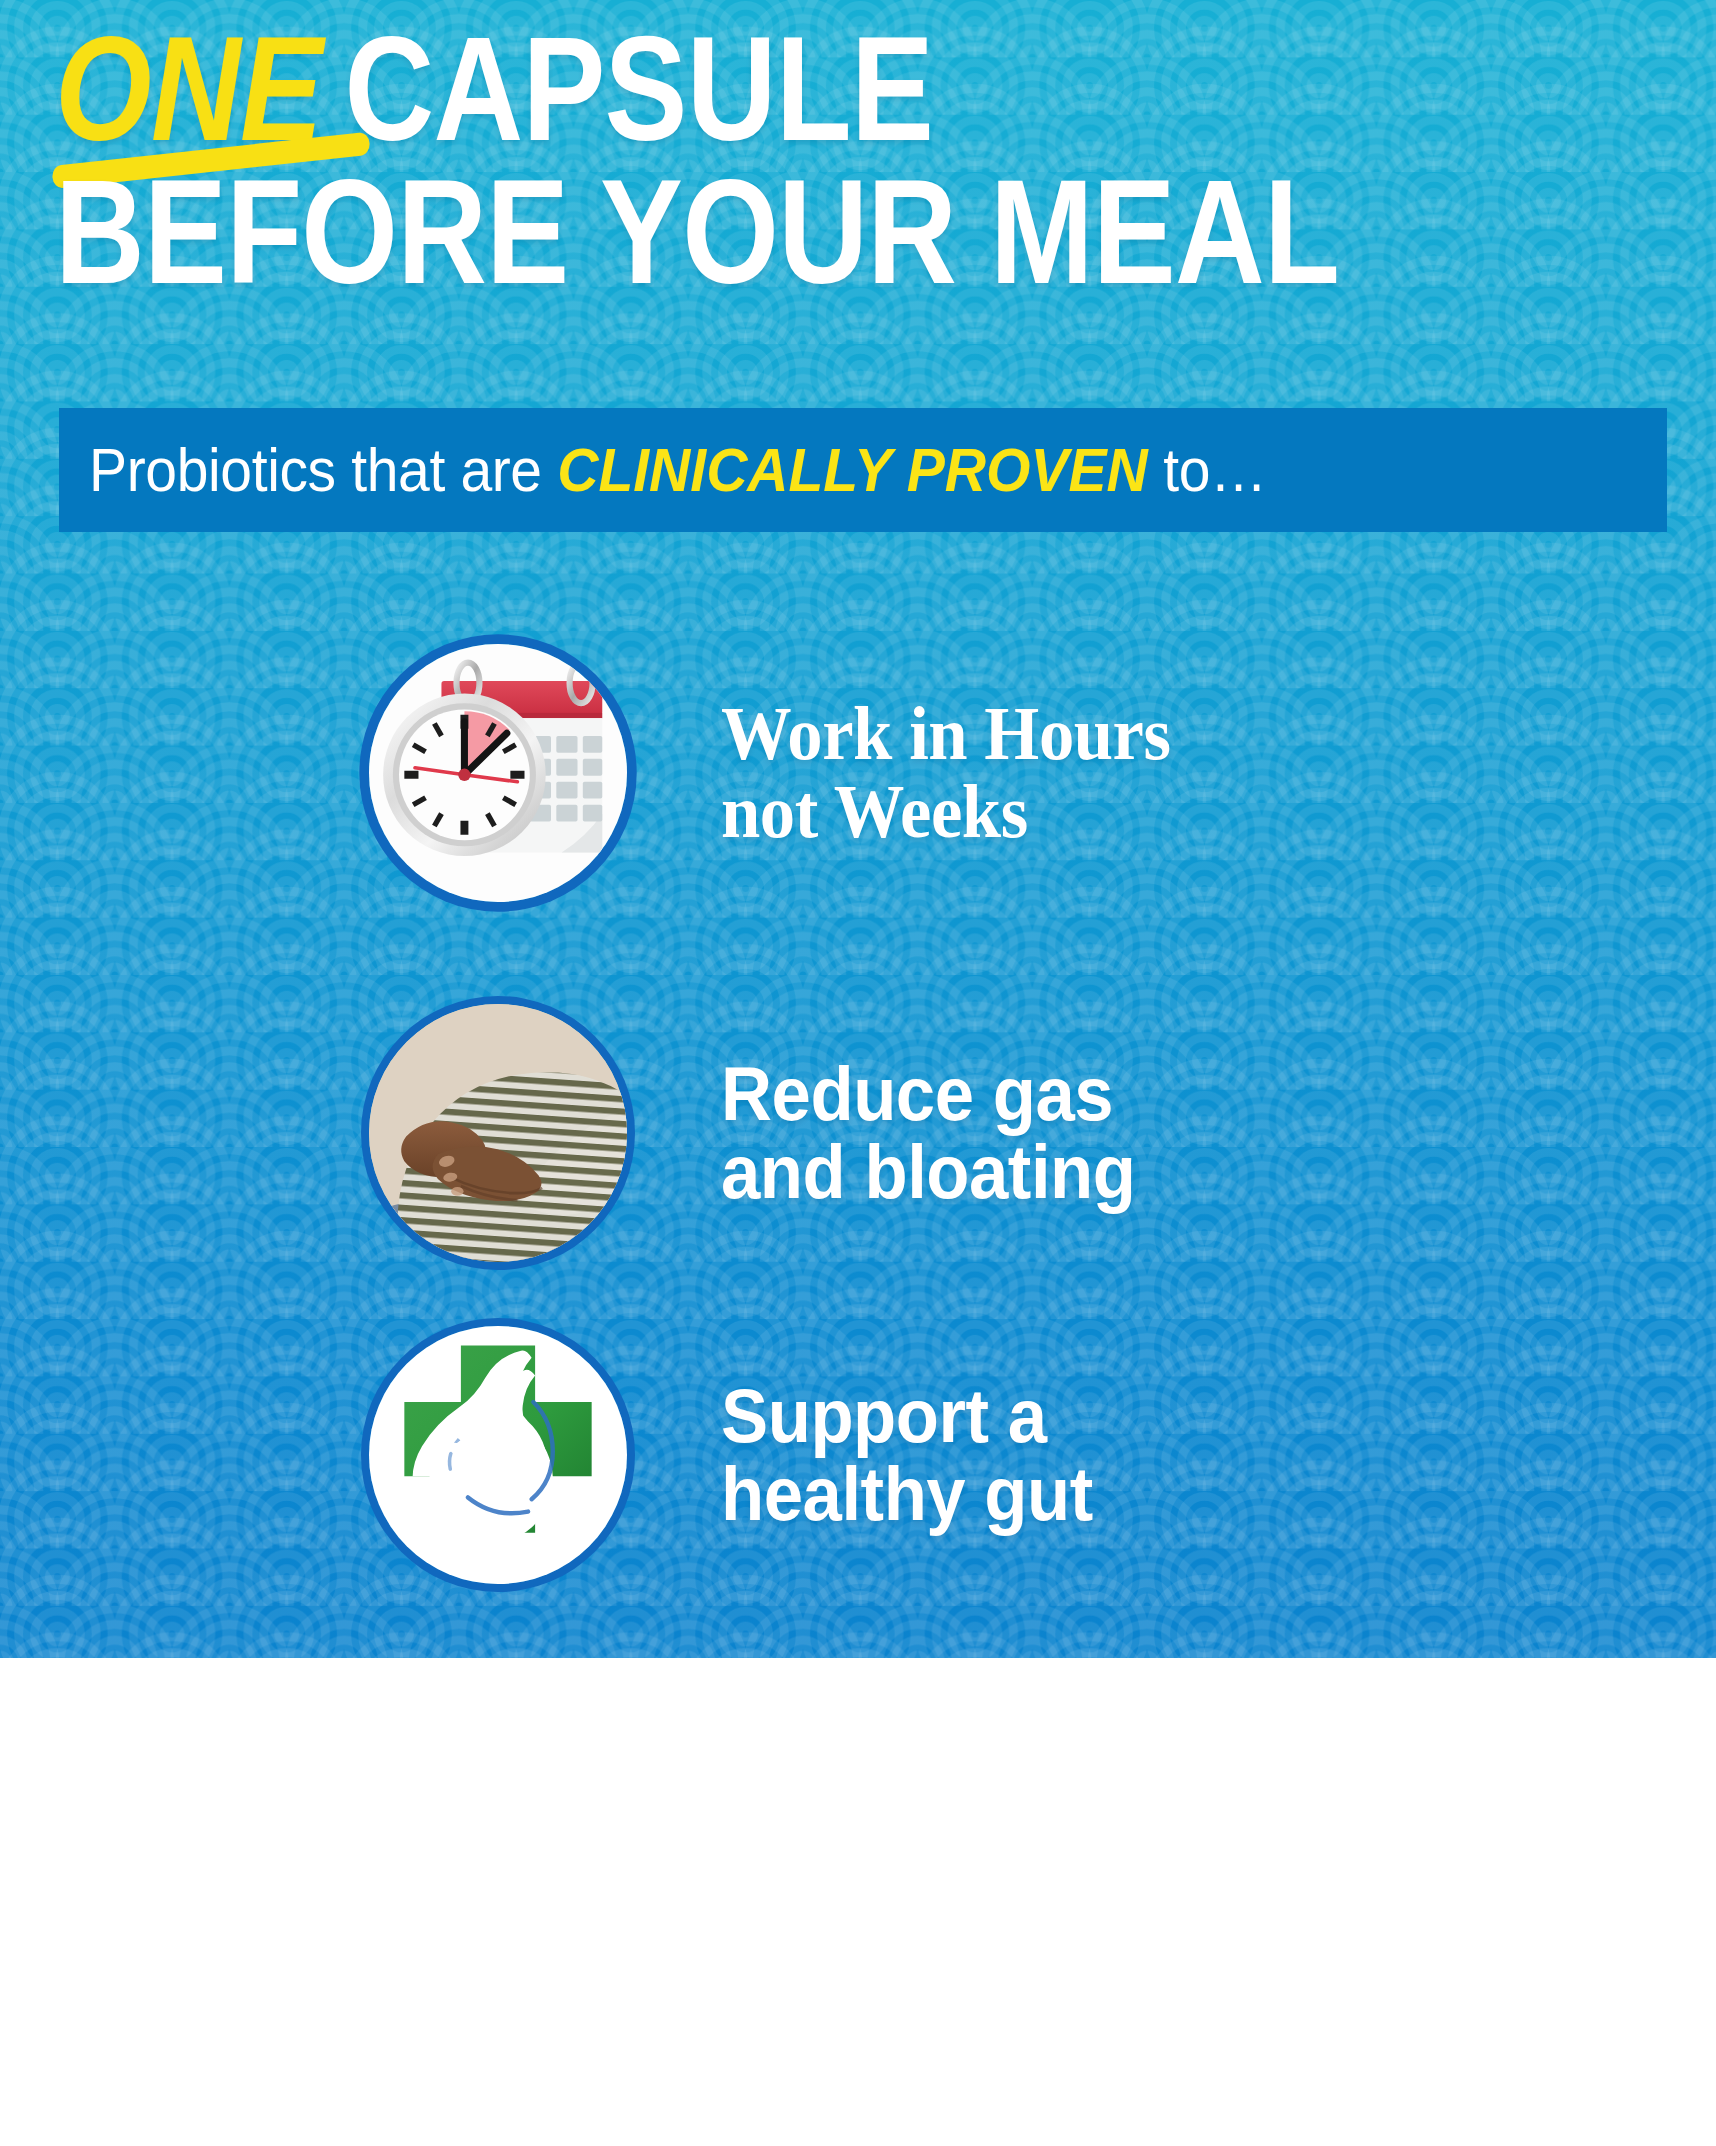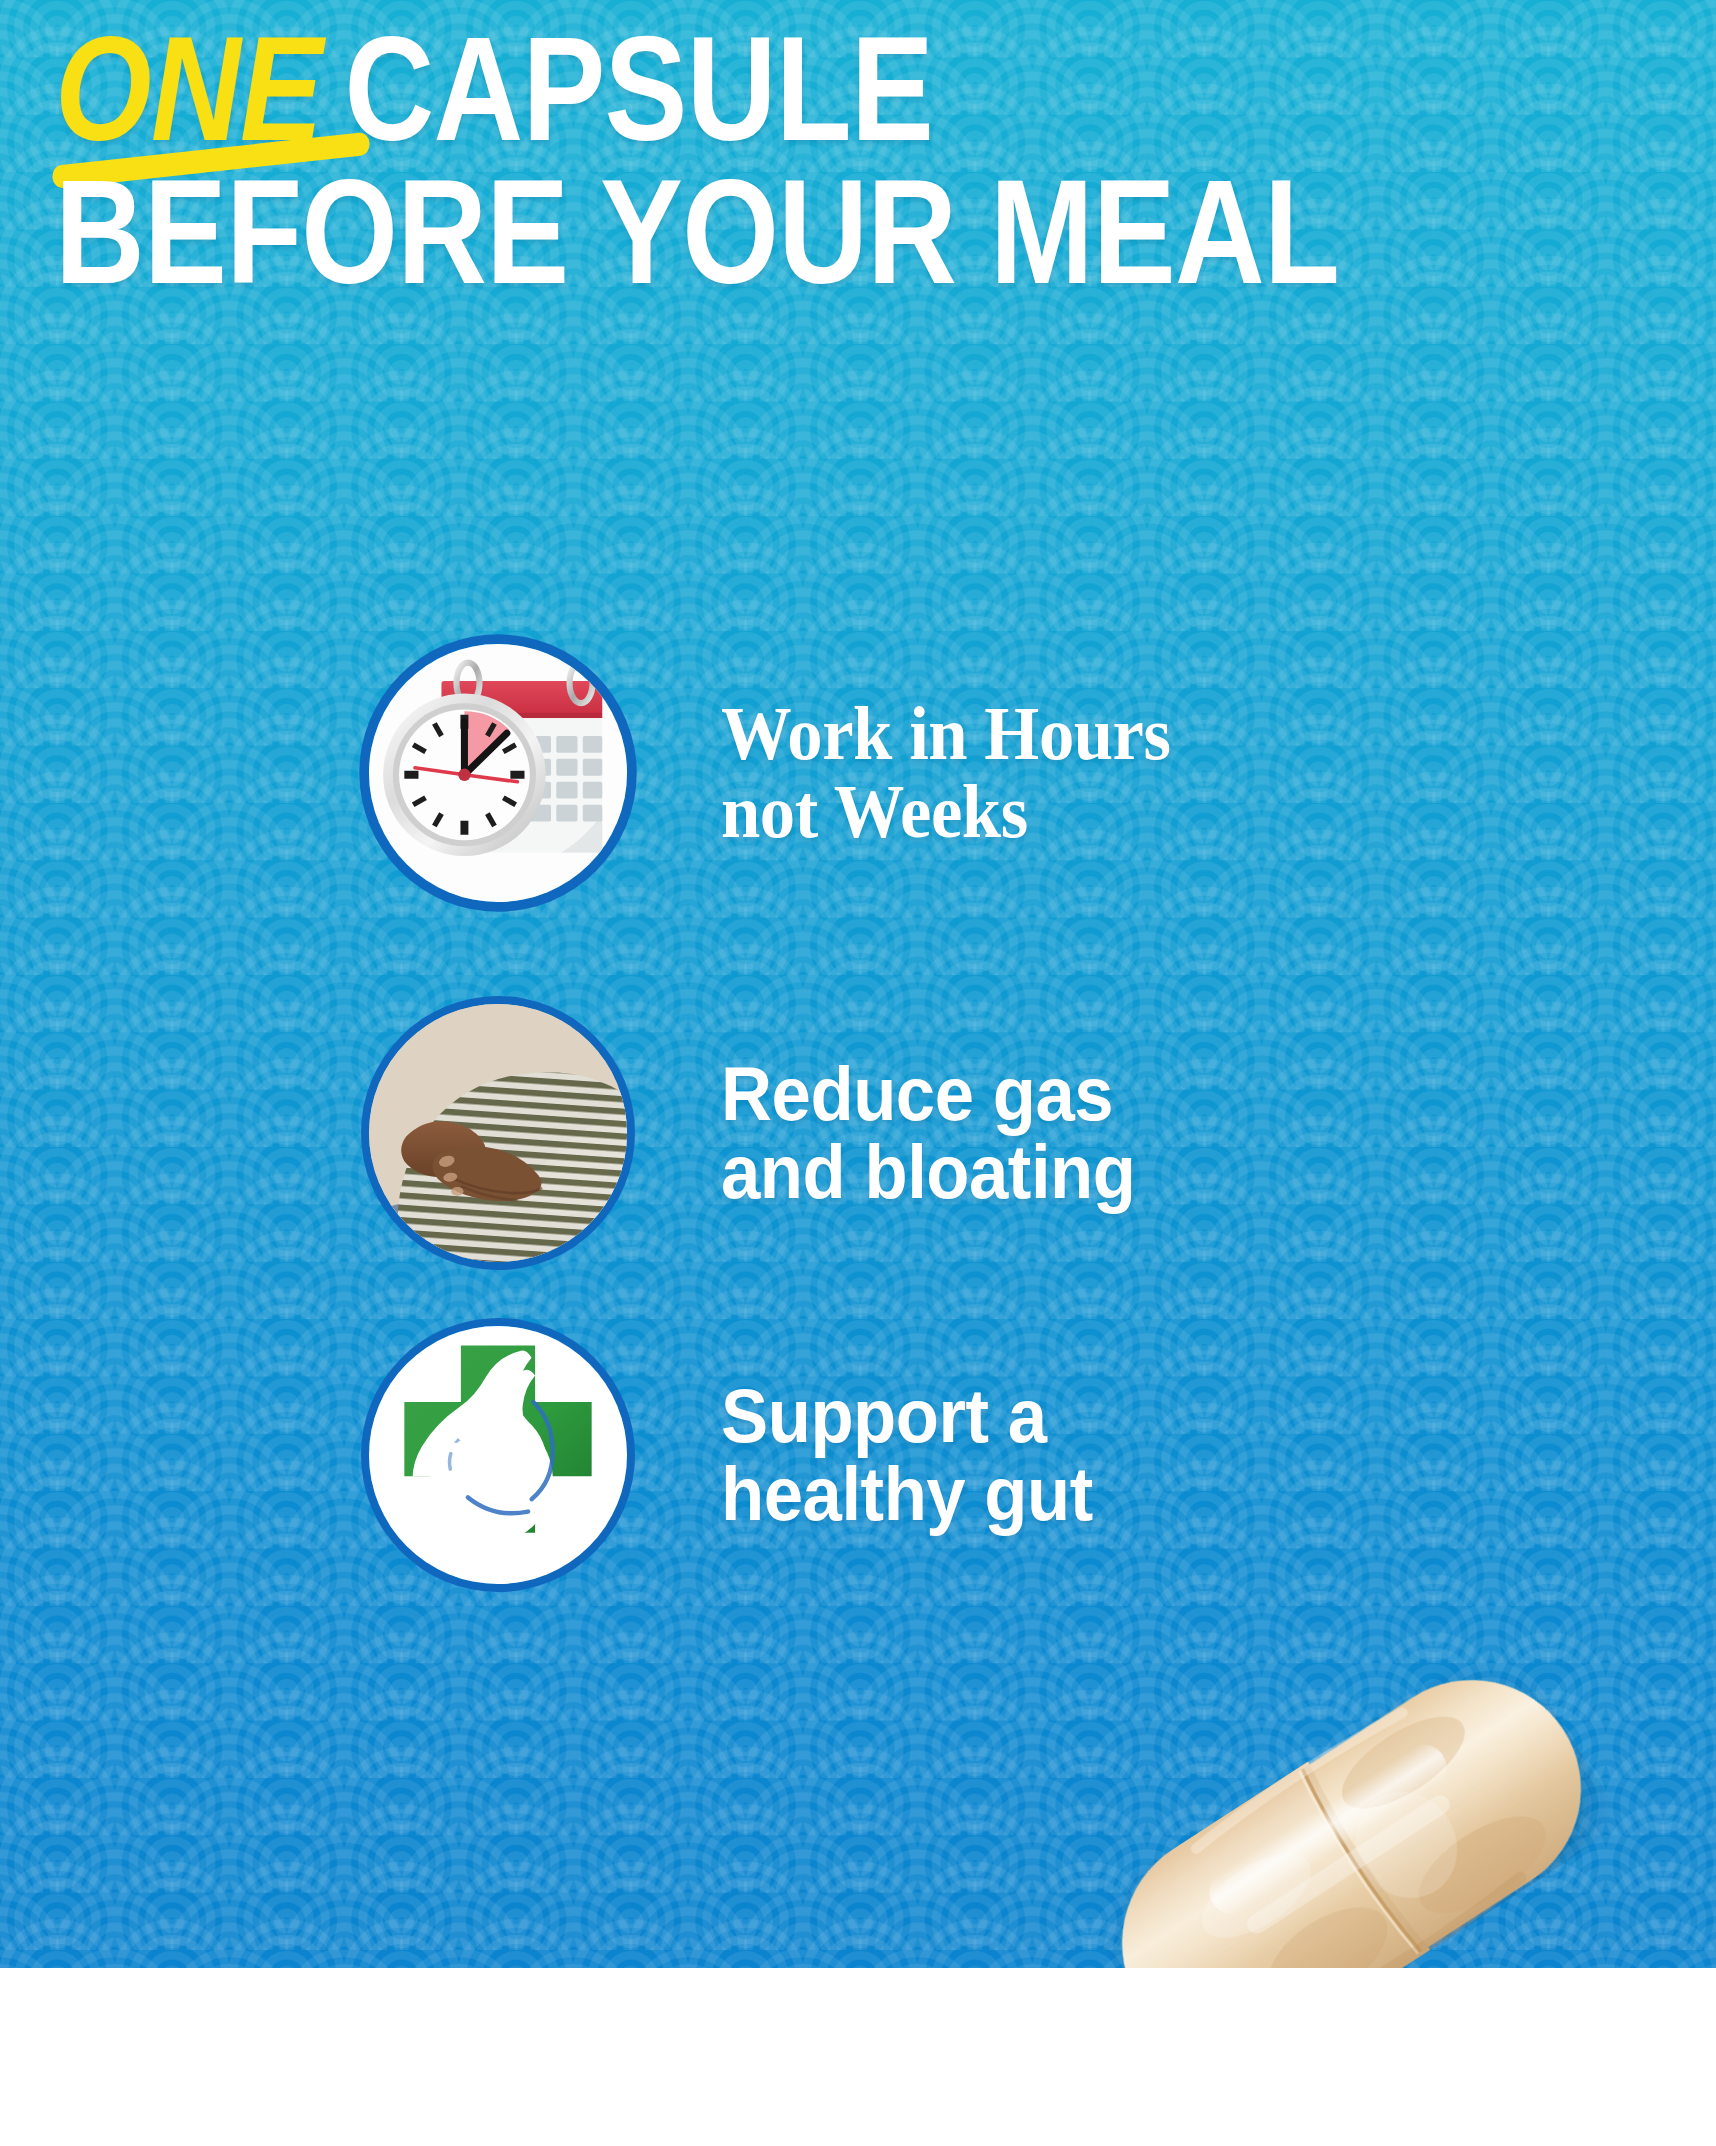--- a/index.html
+++ b/index.html
@@ -4,21 +4,21 @@
 <style>
   html, body {
     margin: 0;
     padding: 0;
     background: #ffffff;
   }
 
   #poster {
     position: relative;
     width: 1717px;
-    height: 1968px;
+    height: 1658px;
     overflow: hidden;
     font-family: "Liberation Sans", "DejaVu Sans", sans-serif;
     background: linear-gradient(180deg, #17afd4 0%, #14a6d3 25%, #0f97d1 55%, #0c8ad0 80%, #0b83ce 100%);
   }
 
   
   #wave-pattern {
     position: absolute;
     inset: 0;
     pointer-events: none;
@@ -212,20 +212,23 @@
     <rect width="1946" height="2433" fill="url(#seigaiha)"></rect>
   </svg>
 
   <div class="headline">
     <div class="hl-line hl-line-1">
       <span class="word-one"><span>ONE</span><span class="one-underline"></span></span><span>CAPSULE</span>
     </div>
     <div class="hl-line hl-line-2">BEFORE YOUR MEAL</div>
   </div>
 
+  <div class="sub-banner">
+    <div class="sub-banner-text"><span>Probiotics that are </span><span class="sub-strong">CLINICALLY PROVEN</span><span> to…</span></div>
+  </div>
 
   <div class="features">
 
     <div class="feature-row feature-row-1">
       <div class="icon-circle">
         <div class="ico1-bg"></div>
         <svg viewBox="0 0 292 292" width="258" height="258" style="position:absolute;inset:0;" xmlns="http://www.w3.org/2000/svg">
           <defs>
             <linearGradient id="calRed" x1="0" y1="0" x2="0" y2="1">
               <stop offset="0" stop-color="#e0495a"></stop>

